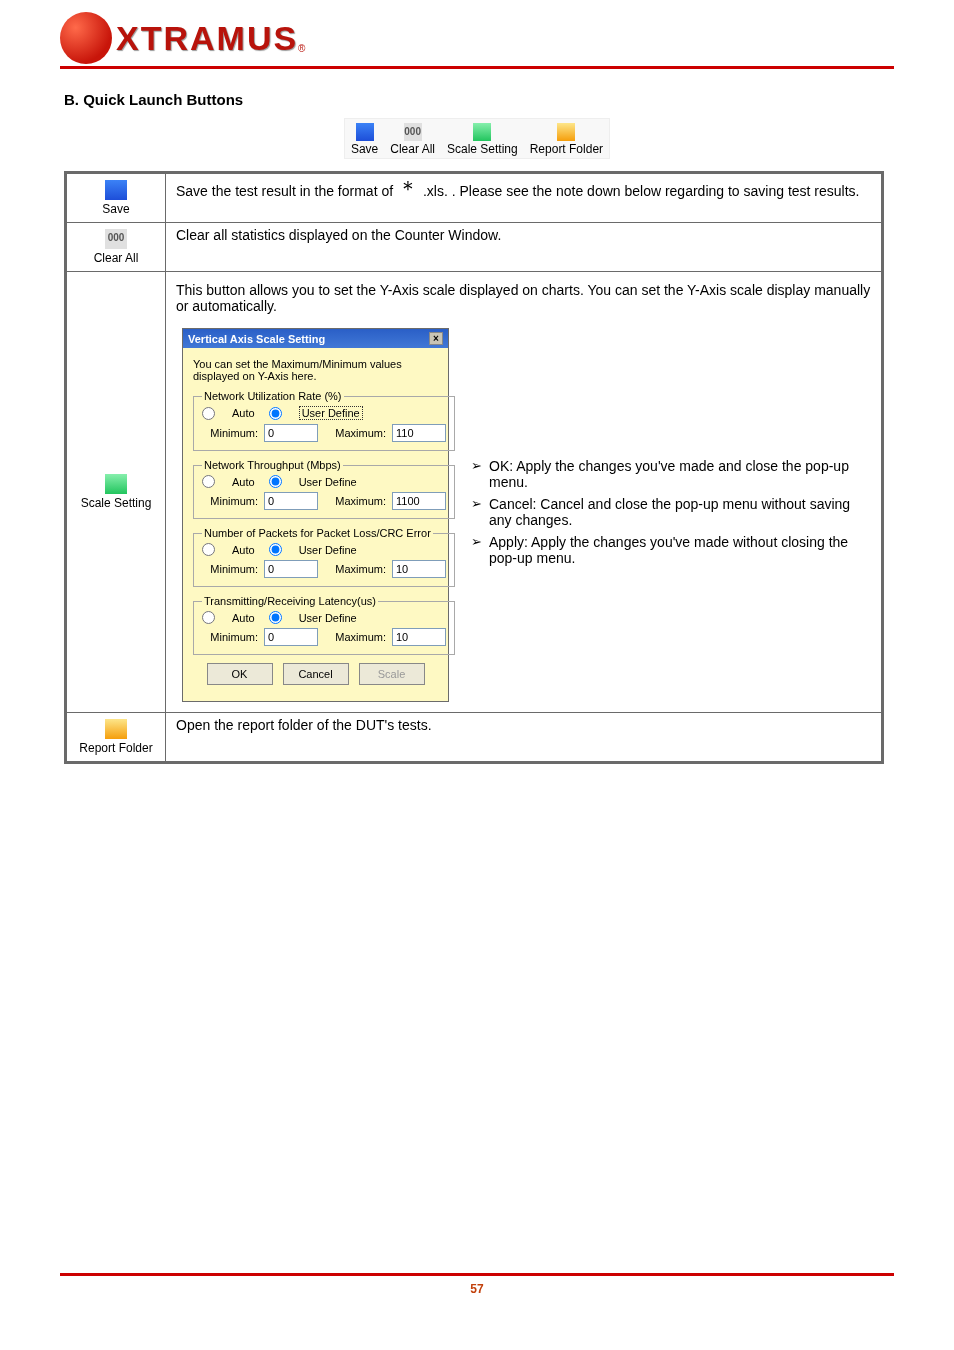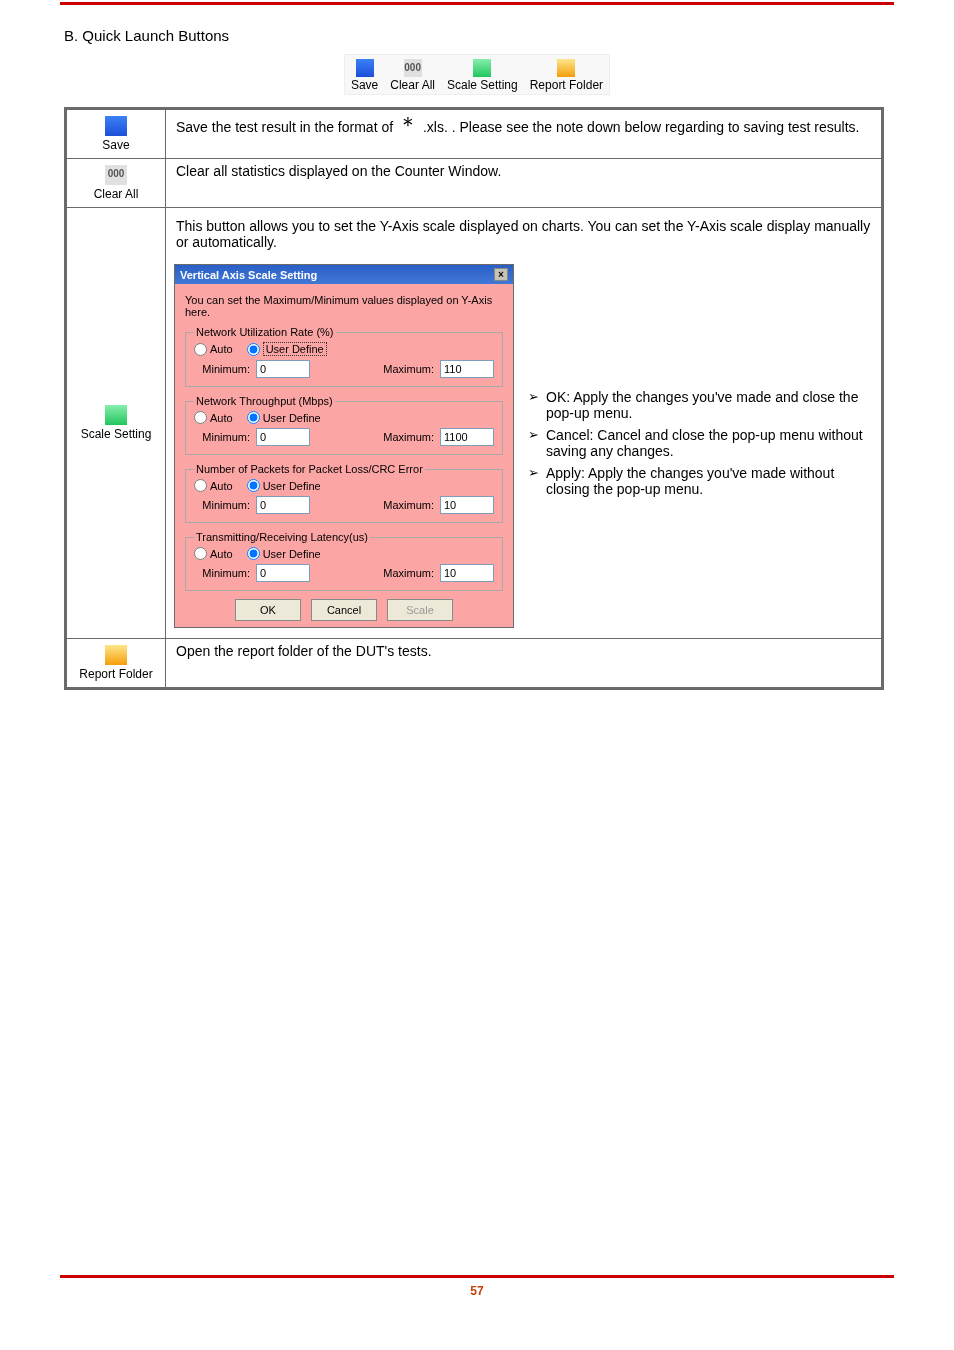--- a/index.html
+++ b/index.html
@@ -44,21 +44,21 @@
     top: 10px;
     left: -4px;
   }
   .red-rule {
     border: none;
     border-top: 3px solid #cc0000;
     margin: 2px 60px 0 60px;
   }
   .quick-launch-heading {
     font-size: 15px;
-    font-weight: normal;
+    font-weight: bold;
     margin: 22px 0 10px 64px;
   }
   .quick-launch-text {
     font-size: 15px;
     margin: 0 64px 8px 64px;
     line-height: 1.35;
   }
   .toolbar-img {
     display: flex;
     justify-content: center;
@@ -135,26 +135,26 @@
     align-items: center;
     gap: 14px;
   }
   .side-desc {
     font-size: 14px;
     flex: 1;
   }
   .bul { display:block; padding-left:18px; position:relative; margin-bottom:6px; }
   .bul::before { content:"➢"; position:absolute; left:0; top:0; font-size:13px; }
   .dialog {
-    width: 340px;
-    background: #fca5a5;
+    width: 267px;
+    background: #fef9c3;
     border: 1px solid #6b6b6b;
     font-family: Tahoma, sans-serif;
     font-size: 11px;
-    margin: 4px 0;
+    margin: 4px 8px;
   }
   .dlg-title {
     background: linear-gradient(#2a5fc7,#4178d6);
     color: #fff;
     font-weight: bold;
     font-size: 11px;
     padding: 3px 5px;
     display: flex;
     justify-content: space-between;
     align-items: center;
@@ -163,30 +163,30 @@
     background: #c8c4b5;
     border: 1px solid #888;
     width: 14px; height: 13px;
     text-align: center;
     font-family: Arial;
     font-size: 10px;
     line-height: 11px;
     color: #000;
     font-weight: bold;
   }
-  .dlg-body { padding: 8px 10px 6px 10px; }
+  .dlg-body { padding: 8px 10px 16px 10px; }
   .dlg-intro { margin: 2px 0 8px 0; }
   fieldset.fs {
     border: 1px solid #a9a9a9;
     margin: 0 0 8px 0;
     padding: 4px 8px 8px 8px;
   }
   fieldset.fs legend { font-size: 11px; padding: 0 2px; }
   .radio-row { display: flex; gap: 14px; align-items: center; margin-bottom: 4px; }
-  .radio-row label { display:flex; align-items:center; gap:3px; }
+  .radio-row label { display:flex; align-items:center; gap:17px; }
   .radio-row input[type=radio] { margin:0; }
   .ud-dotted { border: 1px dotted #333; padding: 0 2px; }
   .minmax-row { display: flex; align-items: center; gap: 6px; }
   .minmax-row label { width: 56px; text-align: right; }
   .minmax-row input[type=text] {
     width: 54px; height: 18px; font-size: 11px; padding: 0 3px;
     border: 1px solid #7f9db9; background:#fff;
   }
   .minmax-row .spacer { flex:1; }
   .dlg-buttons { display:flex; justify-content:center; gap:10px; margin-top:4px; }
@@ -212,20 +212,27 @@
     text-align: center;
     font-size: 12px;
     font-weight: bold;
     color: #c2410c;
   }
 </style>
 </head>
 <body>
 
 <div class="page">
+  <div class="header">
+    <div class="logo-row">
+      <div class="logo-sphere"></div>
+      <span class="logo-text">XTRAMUS</span>
+      <span class="logo-reg">®</span>
+    </div>
+  </div>
   <hr class="red-rule">
 
   <div class="quick-launch-heading">B. Quick Launch Buttons</div>
 
   <div class="toolbar-img">
     <div class="toolbar-group">
       <div class="tb-btn">
         <span class="ico ico-save"></span>
         <span>Save</span>
       </div>

